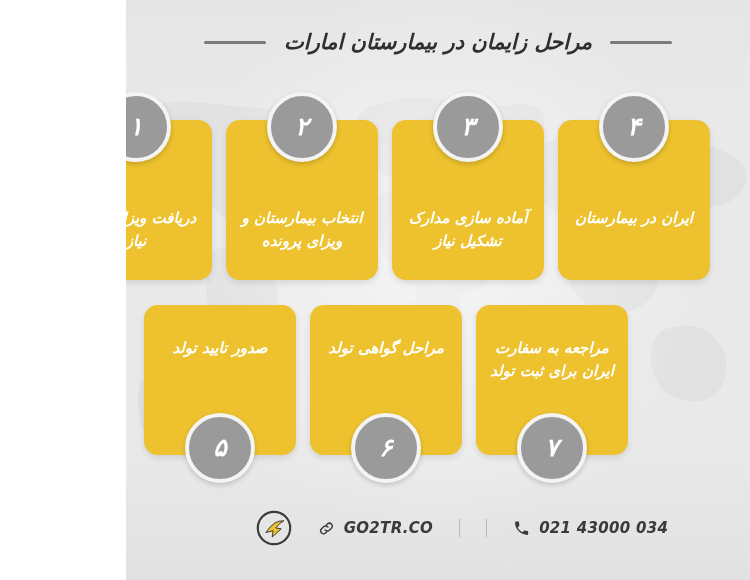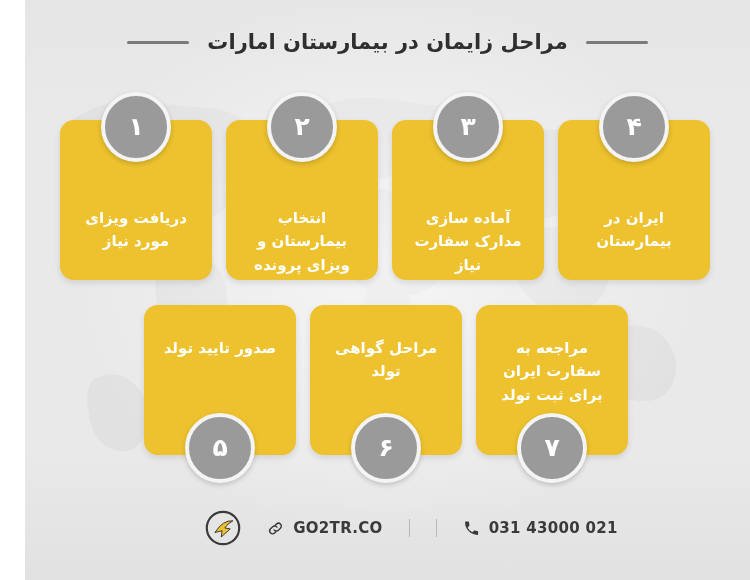--- a/index.html
+++ b/index.html
@@ -4,23 +4,24 @@
 <style>
   html,body{margin:0;padding:0;}
   body{
     width:750px;height:580px;
     font-family:"DejaVu Sans","Liberation Sans",sans-serif;
     background:#ffffff;
     overflow:hidden;
   }
   #infographic{
     position:relative;
-    width:725px;height:580px;
+    width:624px;height:580px;
     background:#e9e9e9;
     overflow:hidden;
+    font-style:italic;
   }
   
   .map-layer{
     position:absolute;inset:0;
     opacity:.55;
     pointer-events:none;
   }
   .map-layer svg{width:100%;height:100%;display:block;}
   .vignette{
     position:absolute;inset:0;
@@ -149,21 +150,21 @@
       <div class="badge">
         <span>۴</span>
       </div>
       <div class="card-text">ایران در بیمارستان</div>
     </div>
 
     <div class="card">
       <div class="badge">
         <span>۳</span>
       </div>
-      <div class="card-text">آماده سازی مدارک سفارت نیاز</div>
+      <div class="card-text">آماده سازی مدارک تشکیل نیاز</div>
     </div>
 
     <div class="card">
       <div class="badge">
         <span>۲</span>
       </div>
       <div class="card-text">انتخاب بیمارستان و ویزای پرونده</div>
     </div>
 
     <div class="card">
@@ -223,18 +224,18 @@
 
 
     <span class="fsep"></span>
 
     <div class="fitem">
       <span class="ico">
         <svg viewBox="0 0 24 24" width="17" height="17" fill="currentColor">
           <path d="M6.6 10.8a15 15 0 0 0 6.6 6.6l2.2-2.2a1.1 1.1 0 0 1 1.1-.27 12 12 0 0 0 3.8.6 1.1 1.1 0 0 1 1.1 1.1V20a1.1 1.1 0 0 1-1.1 1.1A17.9 17.9 0 0 1 2.9 3.1 1.1 1.1 0 0 1 4 2h3.4a1.1 1.1 0 0 1 1.1 1.1c0 1.3.2 2.6.6 3.8a1.1 1.1 0 0 1-.27 1.1z"></path>
         </svg>
       </span>
-      <span>031 43000 021</span>
+      <span>021 43000 034</span>
     </div>
 
   </div>
 
 </div>
 
 </body></html>

